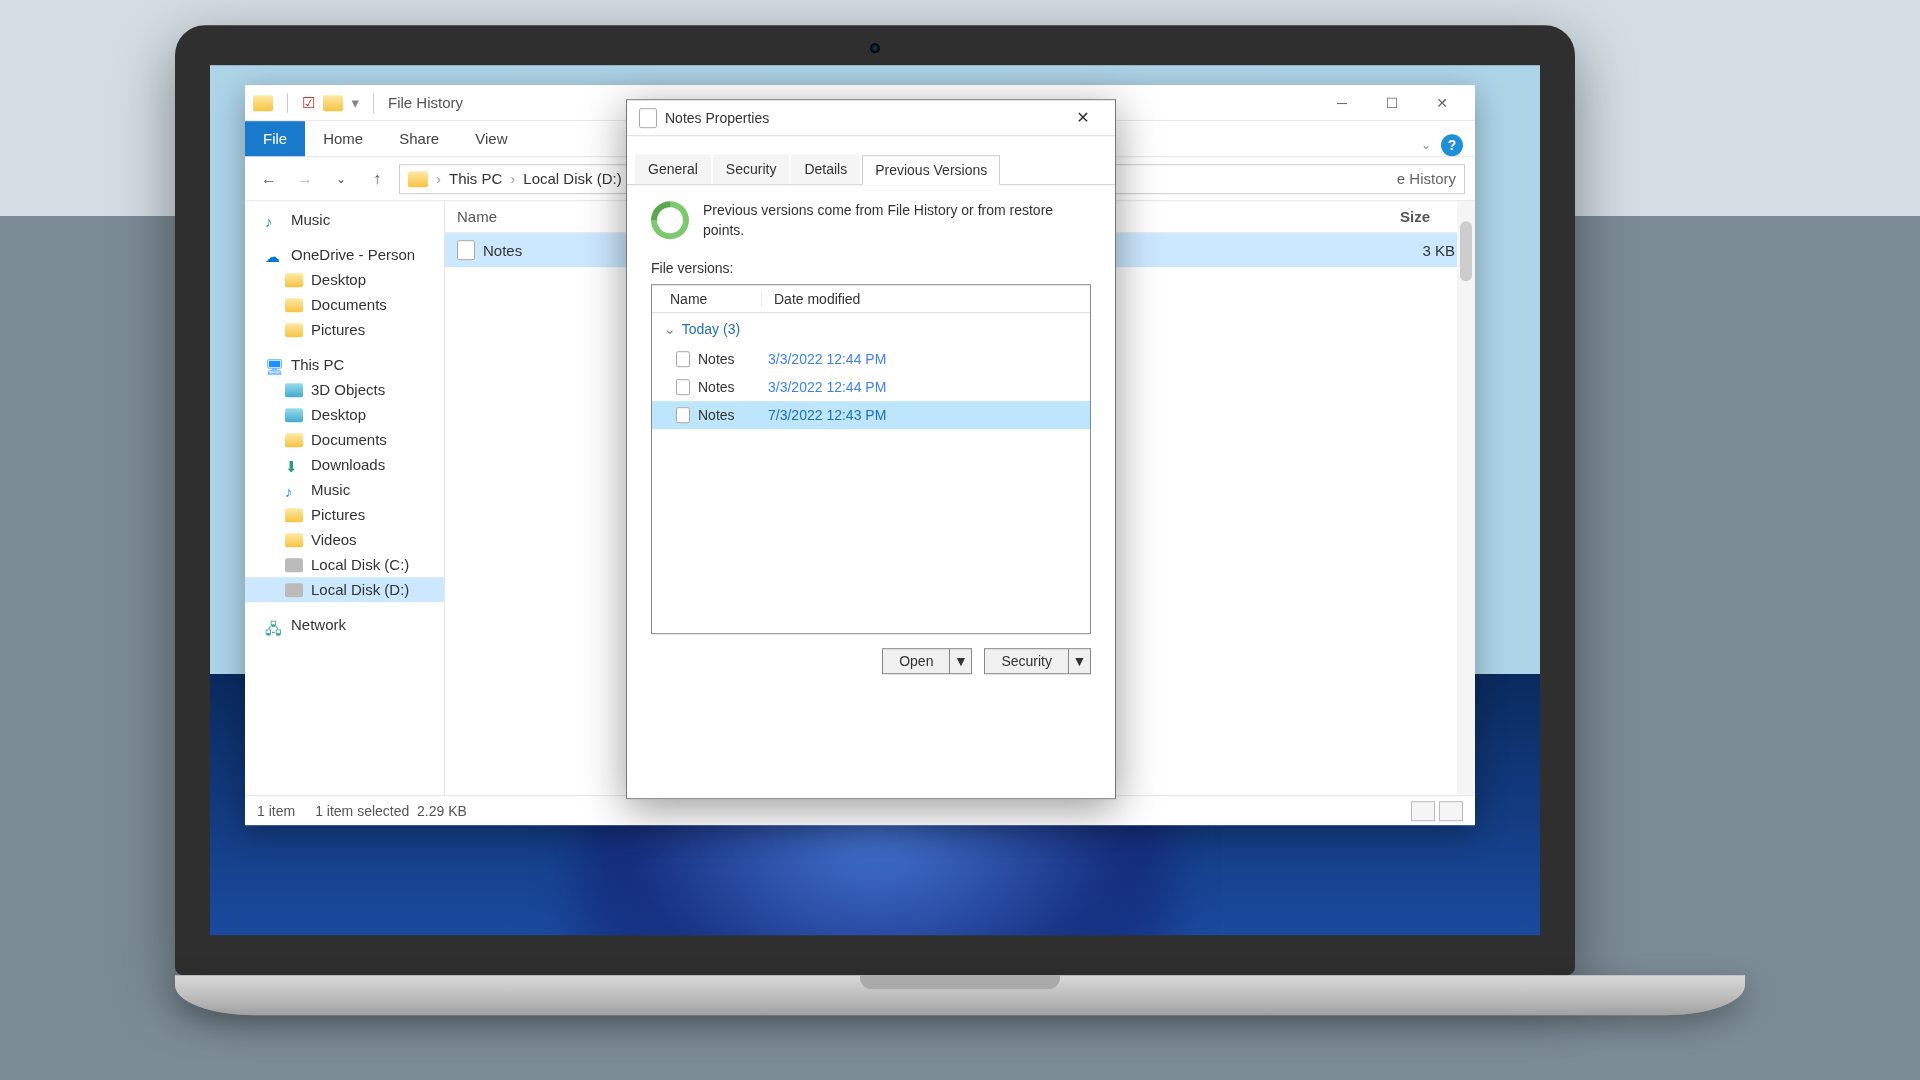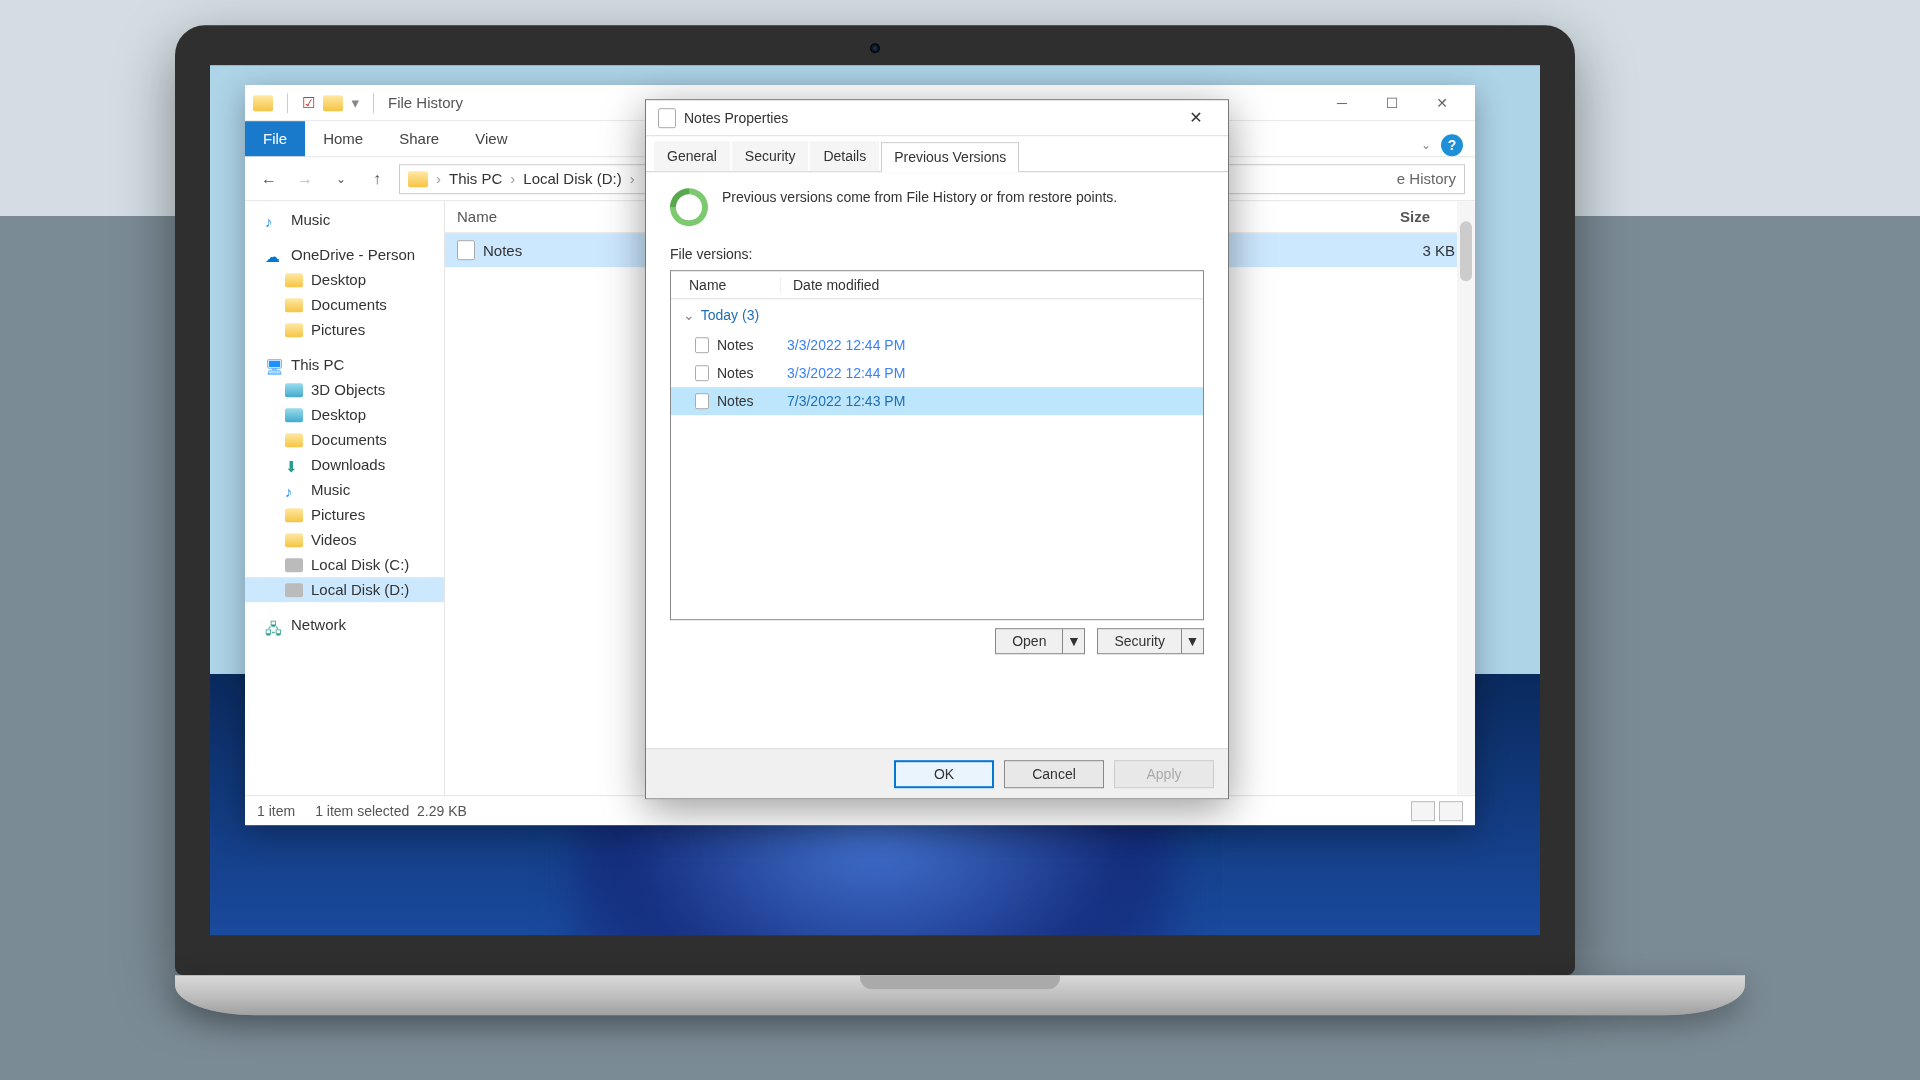--- a/index.html
+++ b/index.html
@@ -62,25 +62,25 @@
 .file-row .fsize { margin-left:auto; padding-right:20px; }
 
 .scrollbar-indicator { position:absolute; right:0; top:0; width:18px; height:100%; background:#f5f5f5; }
 .scrollbar-indicator::before { content:''; position:absolute; top:20px; left:3px; width:12px; height:60px; background:#ccc; border-radius:6px; }
 
 .statusbar { height:30px; border-top:1px solid #e5e5e5; display:flex; align-items:center; padding:0 12px; gap:20px; color:#555; font-size:14px; }
 .view-toggles { margin-left:auto; display:flex; gap:4px; }
 .view-btn { width:24px; height:20px; border:1px solid #bbb; background:#f5f5f5; }
 
 
-.dialog { position:absolute; top: 34px; left: 435px; width: 584px; height: 700px; background:#fff; border:1px solid #777; box-shadow: 0 10px 40px rgba(0,0,0,0.4); font-size:14px; color:#333; }
+.dialog { position:absolute; top: 34px; left: 416px; width: 490px; height: 700px; background:#fff; border:1px solid #777; box-shadow: 0 10px 40px rgba(0,0,0,0.4); font-size:14px; color:#333; }
 .dlg-title { height:36px; display:flex; align-items:center; padding:0 12px; border-bottom:1px solid #ddd; }
 .dlg-title .file-icon { margin-right:8px; }
 .dlg-close { margin-left:auto; width:40px; height:36px; display:flex; align-items:center; justify-content:center; cursor:pointer; font-size:16px; }
-.dlg-tabs { display:flex; border-bottom:1px solid #ccc; padding:0 8px; margin-top:5px; }
+.dlg-tabs { display:flex; border-bottom:1px solid #ccc; padding:0 8px; margin-top:18px; }
 .dlg-tab { padding:6px 12px; border:1px solid transparent; cursor:pointer; color:#333; background:#f5f5f5; margin-right:2px; }
 .dlg-tab.active { background:#fff; border:1px solid #ccc; border-bottom:1px solid #fff; position:relative; top:1px; }
 .dlg-body { padding: 16px 24px; }
 .info-row { display:flex; gap:14px; align-items:flex-start; margin-bottom:20px; }
 .clock-icon { width:38px; height:38px; border-radius:50%; background: conic-gradient(#7cc96f 0deg 270deg, #5aa84d 270deg 360deg); position:relative; flex-shrink:0; }
 .clock-icon::after { content:''; position:absolute; inset:6px; background:#fff; border-radius:50%; }
 .info-text { font-size:14px; line-height:1.4; color:#333; }
 .section-label { margin: 14px 0 8px 0; }
 .versions-box { border:1px solid #888; height: 350px; background:#fff; }
 .ver-headers { display:flex; border-bottom:1px solid #ddd; height:28px; align-items:center; }
@@ -88,21 +88,21 @@
 .ver-col-date { padding-left:12px; }
 .ver-group { padding:8px 12px; color:#1e6fb8; display:flex; align-items:center; gap:6px; }
 .ver-group .chev { color:#888; }
 .ver-item { display:flex; align-items:center; height:28px; padding-left:24px; cursor:pointer; }
 .ver-item.selected { background:#bde5fb; }
 .ver-item .file-icon { margin-right:8px; width:14px; height:16px; }
 .ver-item .vn { width:70px; }
 .ver-item .vd { color:#3b82f6; }
 .ver-item.selected .vd { color:#1e6fb8; }
 
-.action-row { display:flex; justify-content:flex-end; gap:12px; margin-top:8px; }
+.action-row { display:flex; justify-content:flex-end; gap:12px; margin-top:14px; }
 .split-btn { display:flex; }
 .split-btn .main { border:1px solid #888; padding:4px 16px; background:#f0f0f0; cursor:pointer; }
 .split-btn .drop { border:1px solid #888; border-left:none; width:22px; background:#f0f0f0; display:flex; align-items:center; justify-content:center; cursor:pointer; }
 
 .dlg-footer { position:absolute; bottom:0; left:0; right:0; height:50px; background:#f0f0f0; border-top:1px solid #ddd; display:flex; align-items:center; justify-content:flex-end; gap:10px; padding:0 14px; }
 .dlg-btn { width:100px; height:28px; border:1px solid #888; background:#e8e8e8; cursor:pointer; display:flex; align-items:center; justify-content:center; }
 .dlg-btn.primary { border:2px solid #0078d4; background:#eaf4fd; }
 .dlg-btn.disabled { color:#aaa; border-color:#ccc; }
 
 .chevron-exp { color:#888; font-size:12px; }
@@ -308,25 +308,20 @@
             <div class="split-btn">
               <div class="main">Open</div>
               <div class="drop">▼</div>
             </div>
             <div class="split-btn">
               <div class="main">Security</div>
               <div class="drop">▼</div>
             </div>
           </div>
         </div>
-        <div class="dlg-footer">
-          <div class="dlg-btn primary">OK</div>
-          <div class="dlg-btn">Cancel</div>
-          <div class="dlg-btn disabled">Apply</div>
-        </div>
       </div>
 
     </div>
   </div>
   <div class="laptop-base">
     <div class="laptop-notch"></div>
   </div>
 </div>
 
 </body></html>

